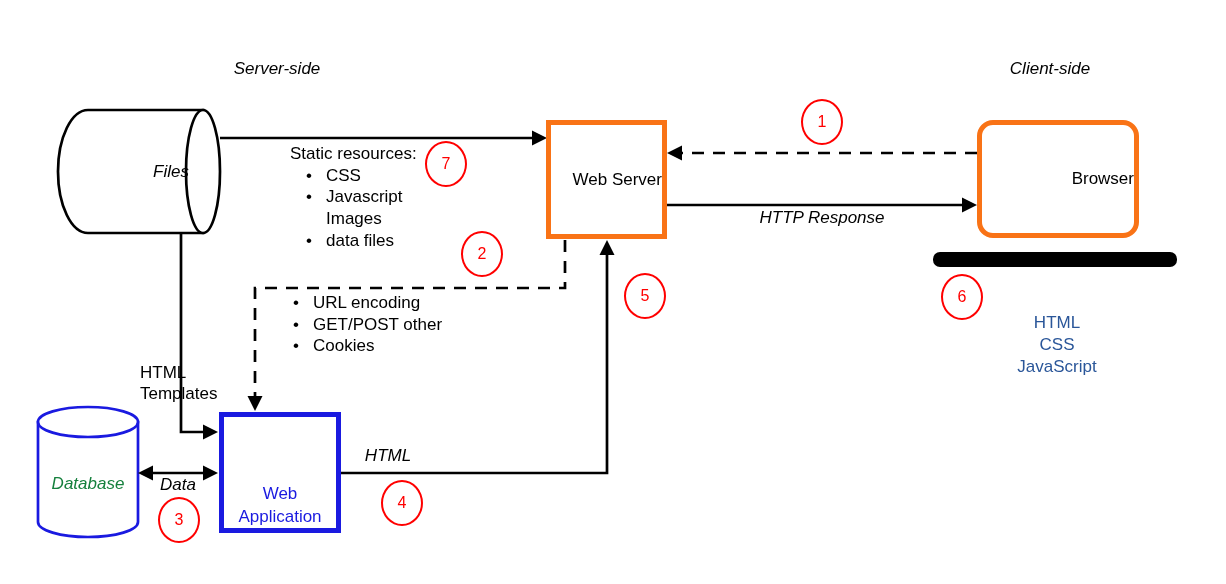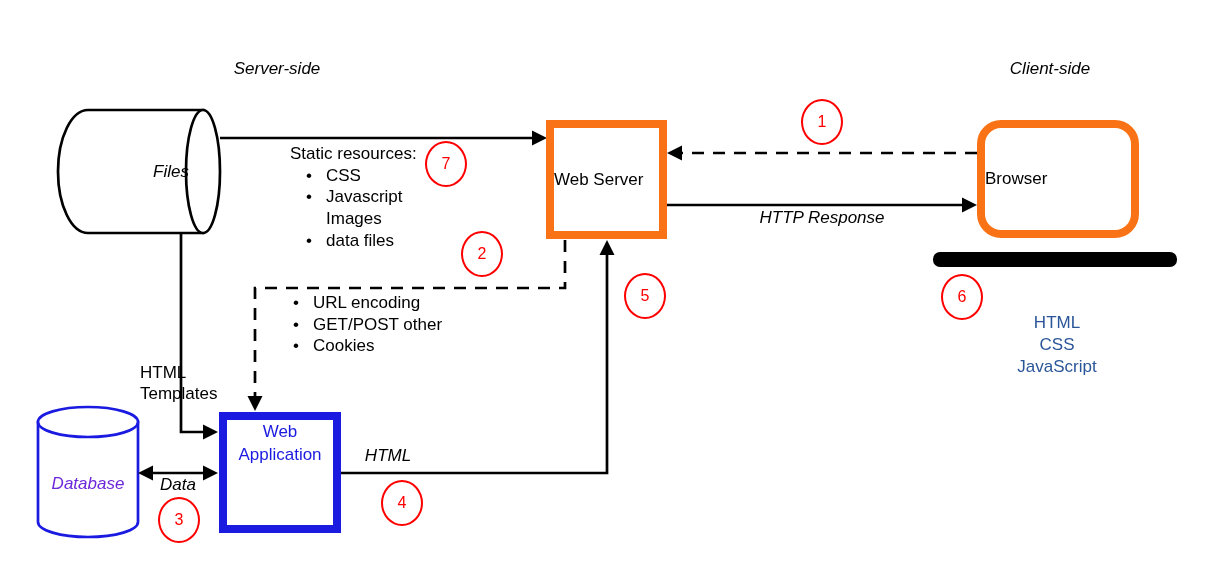--- a/index.html
+++ b/index.html
@@ -5,29 +5,29 @@
   html,body{margin:0;padding:0;background:#ffffff;}
   #canvas{
     position:relative;width:1226px;height:584px;background:#ffffff;
     font-family:"Liberation Sans",sans-serif;color:#000;overflow:hidden;
   }
   #wires{position:absolute;left:0;top:0;width:1226px;height:584px;}
   .lbl{position:absolute;font-size:17px;line-height:21px;white-space:nowrap;}
   .ctr{transform:translateX(-50%);text-align:right;font-style:italic;}
   .node{
     position:absolute;box-sizing:border-box;background:#fff;
-    border:8px solid #f97316;display:flex;align-items:center;justify-content:flex-start;
+    border:5px solid #f97316;display:flex;align-items:center;justify-content:flex-end;
     font-size:17px;text-align:center;
   }
   .node-webserver{left:546px;top:120px;width:121px;height:119px;}
-  .node-browser{left:977px;top:120px;width:162px;height:118px;border-radius:24px;}
+  .node-browser{left:977px;top:120px;width:162px;height:118px;border-radius:16px;}
   .node-webapp{left:219px;top:412px;width:122px;height:121px;border-color:#1a1ae0;color:#1a1ae0;flex-direction:column;line-height:23px;}
   .laptop-bar{position:absolute;left:933px;top:252px;width:244px;height:15px;background:#000;border-radius:7px;}
   .files-lbl{left:123px;top:161px;margin-left:48px;}
-  .db-lbl{left:88px;top:473px;color:#6d28d9;}
+  .db-lbl{left:88px;top:473px;color:#15803d;}
   .block{position:absolute;font-size:17px;line-height:21.7px;}
   .block .li{display:flex;}
   .block .dot{width:14px;text-align:center;margin:0 10px 0 12px;flex:none;}
   .block .li.nodot .dot{visibility:hidden;}
   .blk-static{left:290px;top:143px;}
   .blk-request{left:277px;top:292px;}
   .blk-clienttech{left:1057px;top:312px;transform:translateX(-50%);text-align:center;color:#2a5699;line-height:22px;font-size:17px;}
   .badge{
     position:absolute;width:42px;height:46px;border:2.5px solid #ff0000;border-radius:50%;
     background:#fff;color:#ff0000;font-size:16px;display:flex;align-items:center;justify-content:center;

